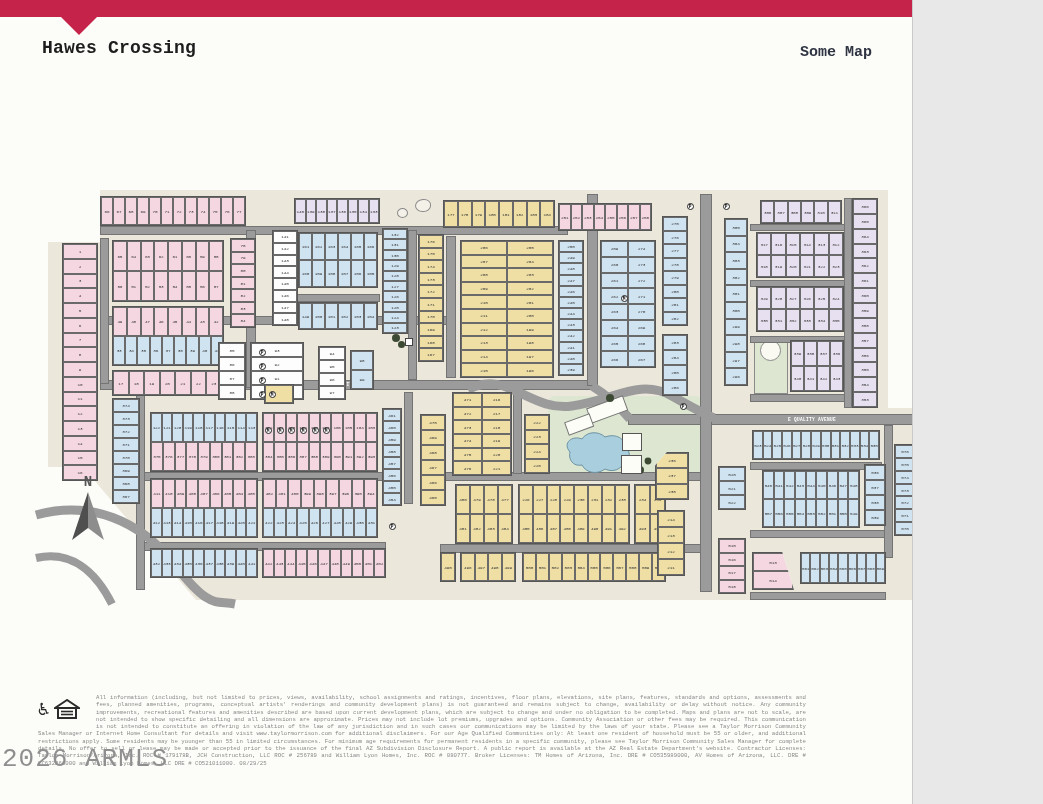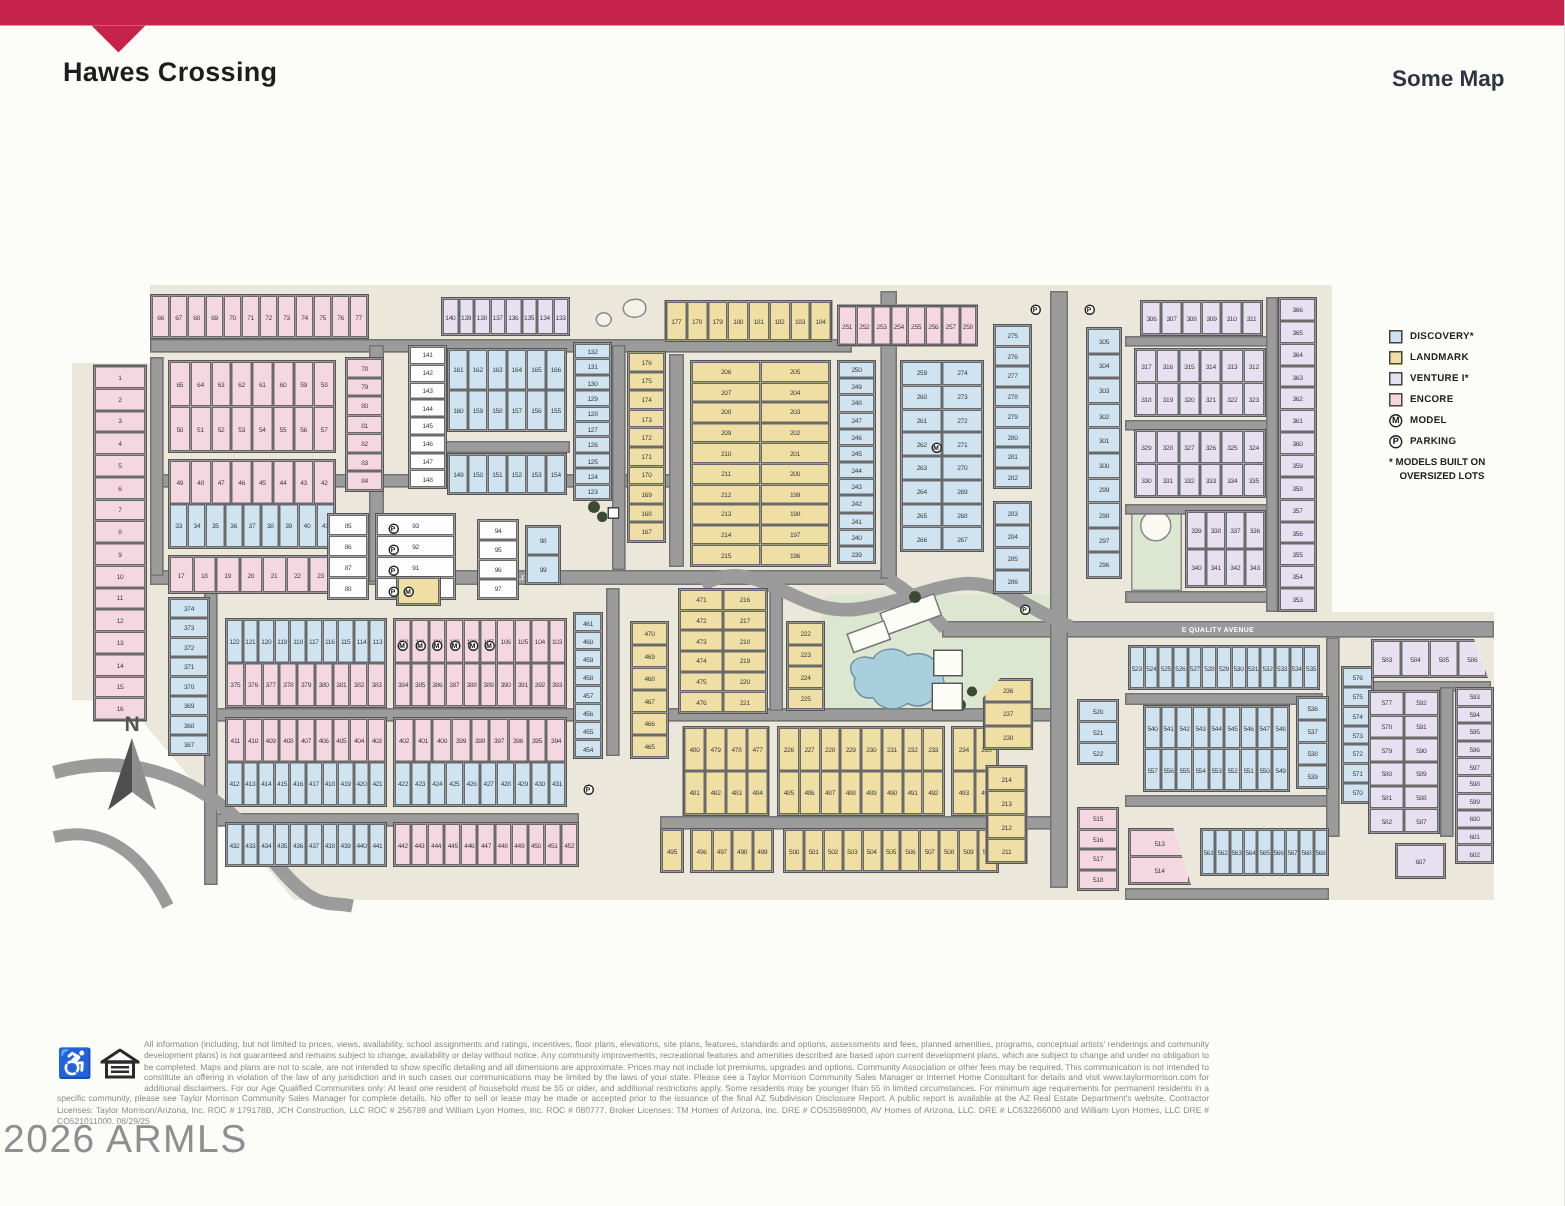--- a/index.html
+++ b/index.html
@@ -1,17 +1,17 @@
 <!DOCTYPE html>
 <html><head>
 <meta charset="utf-8">
 <style>
   html,body{margin:0;padding:0;background:#e8e8e8;}
-  #page{position:relative;width:1043px;height:804px;background:#fcfcf9;overflow:hidden;
-        font-family:Liberation Sans, sans-serif;outline:1px solid #c9c9c9;}
+  #page{position:relative;width:912px;height:804px;background:#fcfcf9;overflow:hidden;
+        font-family:Liberation Mono, monospace;outline:1px solid #c9c9c9;}
   #banner{position:absolute;left:0;top:0;width:100%;height:17px;}
   #banner-tri{position:absolute;left:61px;top:17px;width:0;height:0;
         border-left:18px solid transparent;border-right:18px solid transparent;border-top:18px solid;}
   #title{position:absolute;left:42px;top:38px;font-size:18px;font-weight:bold;color:#1d1d1d;letter-spacing:.2px;}
   #sitemap-label{position:absolute;right:40px;top:44px;font-size:15px;font-weight:bold;color:#2e3442;}
   #map{position:absolute;left:0;top:0;width:1043px;height:804px;}
   #map-bg{position:absolute;left:46px;top:188px;width:950px;height:416px;background:#ebe7da;
         clip-path:polygon(54px 2px,842px 2px,842px 220px,950px 220px,950px 412px,150px 412px,37px 279px,2px 279px,2px 54px,54px 54px);}
   .road{position:absolute;background:#9b9b9b;border:1px solid #747474;box-sizing:border-box;z-index:3;}
   .road-label{position:absolute;left:0;top:50%;width:100%;transform:translateY(-52%);

